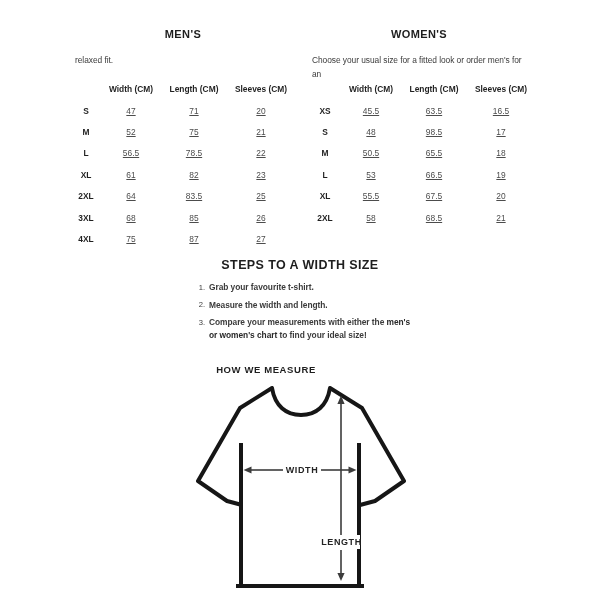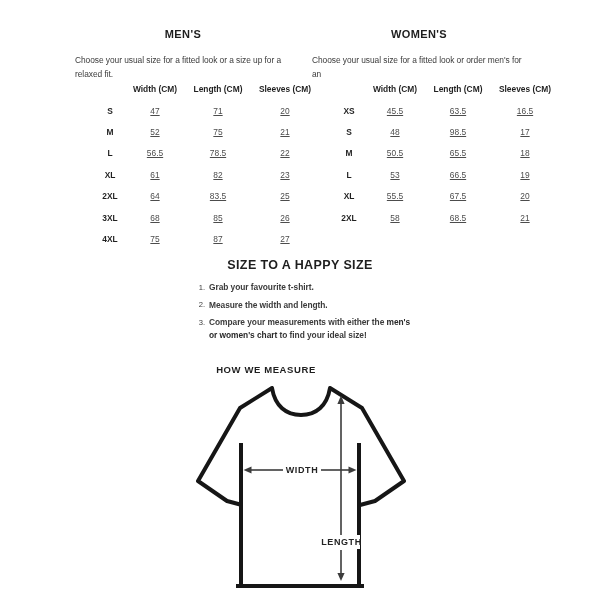--- a/index.html
+++ b/index.html
@@ -19,21 +19,20 @@
     margin:13px 0 0 0;font-size:8.4px;line-height:14px;color:#3b3b3b;
     letter-spacing:-0.05px;
   }
   .desc .line{display:block;}
 
   
   .size-table{
     display:grid;
     grid-template-rows:22px;
     grid-auto-rows:21.4px;
-    margin-left:24px;
   }
   .mens-grid{left:72px;top:78px;width:224px;grid-template-columns:28px 62px 64px 70px;}
   .womens-grid{left:310px;top:78px;width:226px;grid-template-columns:30px 62px 64px 70px;}
   .row{display:contents;}
   .cell{
     display:flex;align-items:center;justify-content:center;
     font-size:8.4px;
   }
   .cell.th{font-weight:700;color:#1f1f1f;}
   .cell.size{font-weight:700;color:#1f1f1f;}
@@ -67,21 +66,20 @@
     font-family:"Liberation Sans","DejaVu Sans",sans-serif;
     font-weight:700;font-size:9px;letter-spacing:0.6px;fill:#242424;
   }
 </style>
 </head>
 <body>
 
 <section class="abs" style="left:75px;top:28px;width:216px;">
   <h2 class="sec-title">MEN'S</h2>
   <p class="desc">
-      <span class="line">Choose your usual size for a fitted look or a size up for a</span>
       <span class="line">relaxed fit.</span>
     </p>
 </section>
 
 <section class="abs" style="left:312px;top:28px;width:214px;">
   <h2 class="sec-title">WOMEN'S</h2>
   <p class="desc">
       <span class="line">Choose your usual size for a fitted look or order men's for an</span>
     </p>
 </section>
@@ -184,21 +182,21 @@
     </div>
 
     <div class="row">
       <div class="cell size">2XL</div>
       <div class="cell num">58</div>
       <div class="cell num">68.5</div>
       <div class="cell num">21</div>
     </div>
   </div>
 
-<div class="abs steps-title">SIZE TO A HAPPY SIZE</div>
+<div class="abs steps-title">STEPS TO A WIDTH SIZE</div>
 
 <div class="abs steps">
 
     <div class="step">
       <span class="step-num">1.</span>
       <span class="step-text"><span>Grab your favourite t-shirt.</span><b></b><span></span></span>
     </div>
 
     <div class="step">
       <span class="step-num">2.</span>

